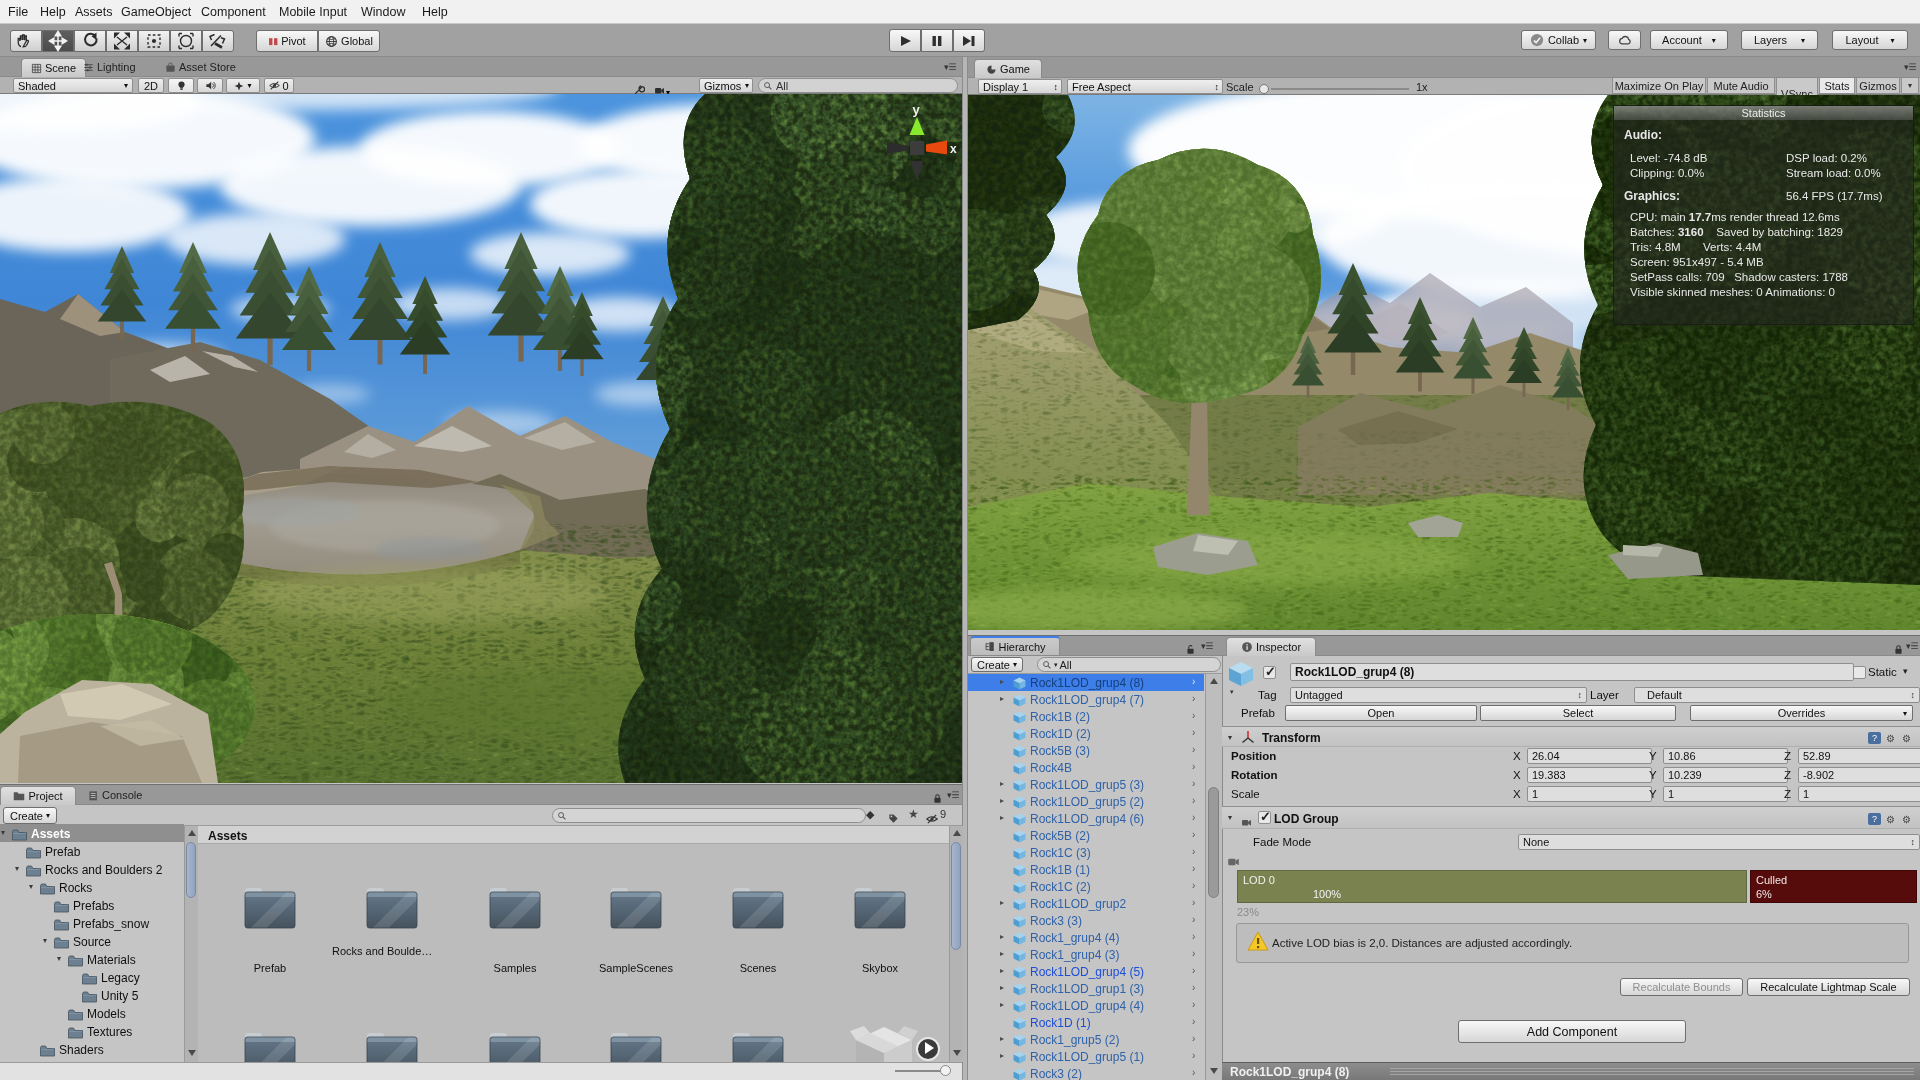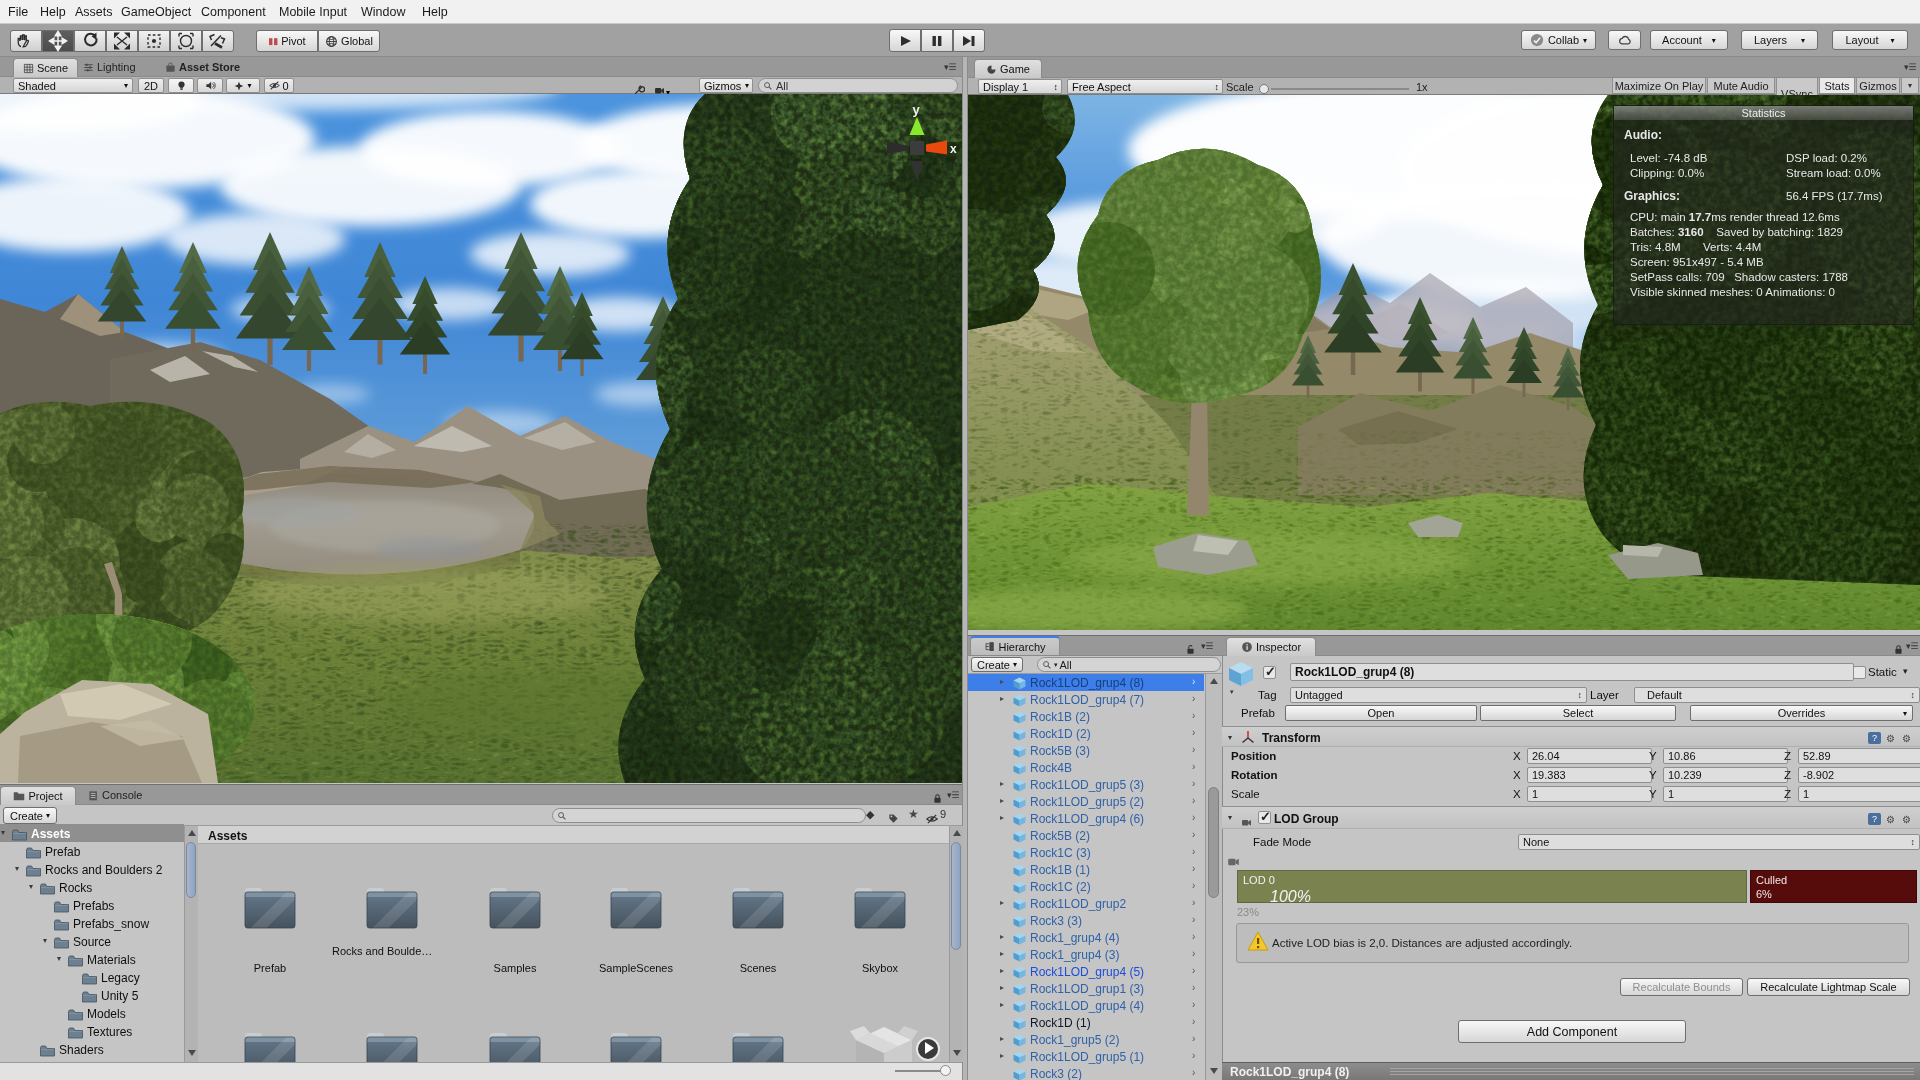--- a/index.html
+++ b/index.html
@@ -111,42 +111,42 @@
   </div>
 <div class="btn" style="left:1608px;top:30px;width:33px;height:20px;">
     <svg width="16" height="14" viewBox="0 0 16 16" style="vertical-align:middle">
       <path d="M4.5,12.5 A3.2,3.2 0 0 1 4.7,6.2 A4,4 0 0 1 12.2,7.2 A2.8,2.8 0 0 1 11.8,12.5 Z" fill="none" stroke="#444" stroke-width="1.5"></path>
     </svg>
   </div>
 <div class="btn" style="left:1650px;top:30px;width:78px;height:20px;">Account<span style="font-size:8px;margin-left:10px;">▾</span></div>
 <div class="btn" style="left:1741px;top:30px;width:77px;height:20px;">Layers<span style="font-size:8px;margin-left:14px;">▾</span></div>
 <div class="btn" style="left:1832px;top:30px;width:76px;height:20px;">Layout<span style="font-size:8px;margin-left:12px;">▾</span></div>
 <div class="abs" style="left:0;top:57px;width:962px;height:20px;background:#989898;border-bottom:1px solid #8a8a8a;"></div>
-<div class="tab" style="left:13px;top:58px;width:65px;background:linear-gradient(#e0e0e0,#c9c9c9);">
+<div class="tab" style="left:21px;top:58px;width:65px;background:linear-gradient(#e0e0e0,#c9c9c9);">
     <svg width="11" height="11" viewBox="0 0 16 16" style="vertical-align:middle">
       <path d="M2,2 L14,2 L14,14 L2,14 Z M2,6 L14,6 M2,10 L14,10 M6,2 L6,14 M10,2 L10,14" fill="none" stroke="#444" stroke-width="1.2"></path>
     </svg>
     <span style="margin-left:3px;">Scene</span>
   </div>
 <div class="tabtxt" style="left:83px;top:61px;">
     <svg width="11" height="11" viewBox="0 0 16 16" style="vertical-align:middle">
       <g stroke="#444" stroke-width="1.4">
         <line x1="2" y1="4" x2="14" y2="4"></line>
         <line x1="2" y1="8" x2="14" y2="8"></line>
         <line x1="2" y1="12" x2="14" y2="12"></line>
       </g>
       <g fill="#444">
         <rect x="4" y="2.5" width="2.6" height="3"></rect>
         <rect x="9" y="6.5" width="2.6" height="3"></rect>
         <rect x="5.5" y="10.5" width="2.6" height="3"></rect>
       </g>
     </svg>
     <span style="margin-left:3px;">Lighting</span>
   </div>
-<div class="tabtxt" style="left:165px;top:61px;font-weight:bold;">
+<div class="tabtxt" style="left:165px;top:61px;">
     <svg width="11" height="11" viewBox="0 0 16 16" style="vertical-align:middle">
       <rect x="2" y="5" width="12" height="9" rx="1" fill="#555"></rect>
       <path d="M5.5,5 L5.5,3.5 A2.5,2 0 0 1 10.5,3.5 L10.5,5" fill="none" stroke="#555" stroke-width="1.4"></path>
     </svg>
     <span style="margin-left:3px;">Asset Store</span>
   </div>
 <div class="abs" style="left:944px;top:62px;font-size:9px;color:#333;">▾☰</div>
 <div class="abs" style="left:0;top:77px;width:962px;height:17px;background:#b2b2b2;border-bottom:1px solid #7b7b7b;"></div>
 <div class="field" style="left:6px;top:78px;width:120px;height:15px;background:linear-gradient(#efefef,#d6d6d6);border-color:#8e8e8e;">Shaded<span style="position:absolute;right:4px;font-size:8px;">▾</span></div>
 <div class="field" style="left:131px;top:78px;width:26px;height:15px;background:linear-gradient(#efefef,#d6d6d6);border-color:#8e8e8e;justify-content:center;">2D</div>
@@ -1403,21 +1403,21 @@
       <polygon points="0.5,3.5 6.5,6.5 6.5,12.5 0.5,9.5" fill="#4e9ed2"></polygon>
       <polygon points="12.5,3.5 6.5,6.5 6.5,12.5 12.5,9.5" fill="#74b8e2"></polygon>
     </svg></div>
 <div class="abs" style="left:1030px;top:999px;font-size:12px;color:#2f62a8;">Rock1LOD_grup4 (4)</div>
 <div class="abs" style="left:1192px;top:999px;font-size:10px;color:#555;">›</div>
 <div class="abs" style="left:1013px;top:1016px;"><svg width="13" height="13" viewBox="0 0 13 13">
       <polygon points="6.5,0.5 12.5,3.5 6.5,6.5 0.5,3.5" fill="#a6d3ee"></polygon>
       <polygon points="0.5,3.5 6.5,6.5 6.5,12.5 0.5,9.5" fill="#4e9ed2"></polygon>
       <polygon points="12.5,3.5 6.5,6.5 6.5,12.5 12.5,9.5" fill="#74b8e2"></polygon>
     </svg></div>
-<div class="abs" style="left:1030px;top:1016px;font-size:12px;color:#0f172a;">Rock1D (1)</div>
+<div class="abs" style="left:1030px;top:1016px;font-size:12px;color:#1d4ed8;">Rock1D (1)</div>
 <div class="abs" style="left:1192px;top:1016px;font-size:10px;color:#555;">›</div>
 <div class="abs" style="left:1000px;top:1034px;font-size:8px;color:#4a4a4a;">▸</div>
 <div class="abs" style="left:1013px;top:1033px;"><svg width="13" height="13" viewBox="0 0 13 13">
       <polygon points="6.5,0.5 12.5,3.5 6.5,6.5 0.5,3.5" fill="#a6d3ee"></polygon>
       <polygon points="0.5,3.5 6.5,6.5 6.5,12.5 0.5,9.5" fill="#4e9ed2"></polygon>
       <polygon points="12.5,3.5 6.5,6.5 6.5,12.5 12.5,9.5" fill="#74b8e2"></polygon>
     </svg></div>
 <div class="abs" style="left:1030px;top:1033px;font-size:12px;color:#2f62a8;">Rock1_grup5 (2)</div>
 <div class="abs" style="left:1192px;top:1033px;font-size:10px;color:#555;">›</div>
 <div class="abs" style="left:1000px;top:1051px;font-size:8px;color:#4a4a4a;">▸</div>
@@ -1527,21 +1527,21 @@
 <span style="position:absolute;left:34px;top:1px;font-size:10px;color:#444;">⚙</span>
 </div>
 <div class="lbl" style="left:1237px;top:836px;margin-left:16px;">Fade Mode</div>
 <div class="field" style="left:1511px;top:834px;width:402px;height:16px;background:#dedede;">None<span style="position:absolute;right:4px;font-size:9px;color:#333;">↕</span></div>
 <div class="abs" style="left:1226px;top:852px;"><svg width="15" height="13" viewBox="0 0 16 16" style="vertical-align:middle">
       <rect x="1.5" y="4.5" width="9" height="8" rx="1.5" fill="#666"></rect>
       <polygon points="10.5,7 14.5,4.5 14.5,12.5 10.5,10" fill="#666"></polygon>
     </svg></div>
 <div class="abs" style="left:1237px;top:870px;width:510px;height:33px;background:#7a8350;border:1px solid #5f6840;"></div>
 <div class="abs" style="left:1243px;top:874px;font-size:11px;color:#f2f2f2;">LOD 0</div>
-<div class="abs" style="left:1270px;top:888px;font-size:16px;color:#f2f2f2;font-style:italic;">100%</div>
+<div class="abs" style="left:1313px;top:888px;font-size:11px;color:#f2f2f2;">100%</div>
 <div class="abs" style="left:1750px;top:870px;width:167px;height:33px;background:#570c0c;border:1px solid #3f0808;"></div>
 <div class="abs" style="left:1756px;top:874px;font-size:11px;color:#f0e8e8;">Culled</div>
 <div class="abs" style="left:1756px;top:888px;font-size:11px;color:#f0e8e8;">6%</div>
 <div class="abs" style="left:1237px;top:906px;font-size:11px;color:#8a8a8a;">23%</div>
 <div class="abs" style="left:1236px;top:923px;width:673px;height:40px;background:#bdbdbd;border:1px solid #989898;border-radius:3px;"></div>
 <svg class="abs" style="left:1247px;top:931px;" width="22" height="20" viewBox="0 0 22 20">
 <polygon points="11,1 21,19 1,19" fill="#f5c829" stroke="#c89b14" stroke-width="1"></polygon>
 <rect x="10" y="7" width="2.2" height="6" fill="#6b5200"></rect>
     <rect x="10" y="15" width="2.2" height="2.2" fill="#6b5200"></rect>
   </svg>

